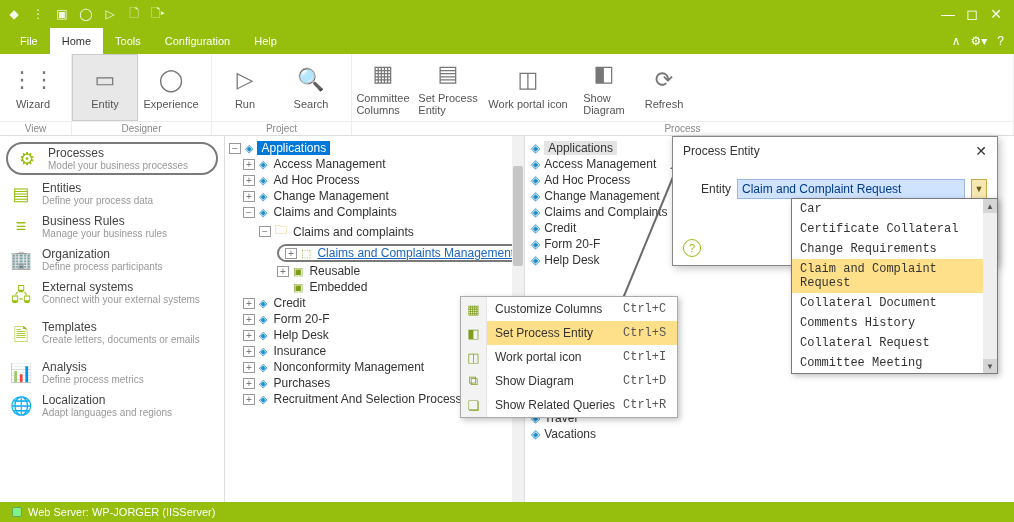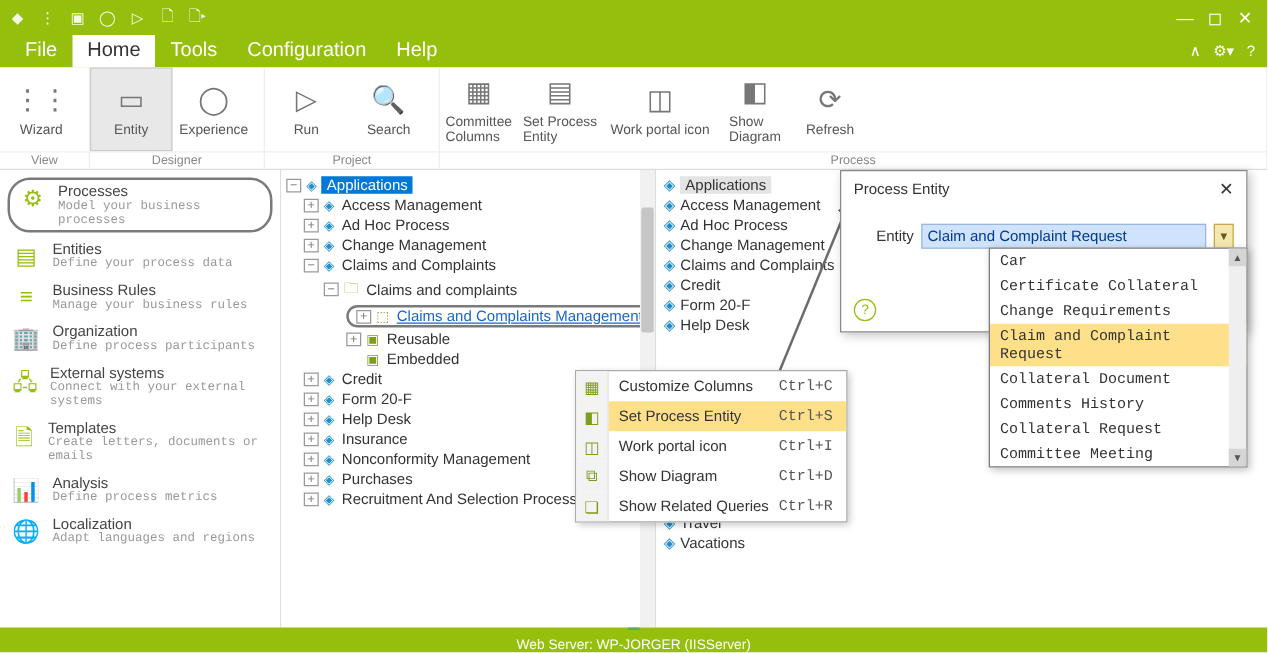--- a/index.html
+++ b/index.html
@@ -3,37 +3,37 @@
 <meta charset="utf-8">
 <style>
   * { box-sizing: border-box; margin: 0; padding: 0; font-family: "Segoe UI", Tahoma, sans-serif; }
   body { width: 1014px; height: 522px; background: #fff; font-size: 12px; color: #333; overflow: hidden; position: relative; }
   .titlebar { height: 28px; background: #96bf0d; display: flex; align-items: center; padding: 0 6px; color: #fff; }
   .titlebar .tb-icons { display: flex; gap: 8px; align-items: center; }
   .titlebar .tb-icons span { width: 16px; height: 16px; display: flex; align-items: center; justify-content: center; font-size: 12px; color:#fff; opacity:.9;}
   .titlebar .spacer { flex: 1; }
   .titlebar .win-btn { width: 24px; text-align: center; font-size: 14px; }
   .menubar { height: 26px; background: #96bf0d; display: flex; align-items: stretch; color: #fff; padding-left: 8px; }
-  .menubar .menu-item { padding: 0 12px; display: flex; align-items: center; font-size: 16px; }
+  .menubar .menu-item { padding: 0 12px; display: flex; align-items: center; font-size: 11px; }
   .menubar .menu-item.active { background: #fff; color: #333; }
   .menubar .right { margin-left: auto; display: flex; align-items: center; gap: 10px; padding-right: 10px; }
   .ribbon { height: 82px; background: #fff; border-bottom: 1px solid #ddd; display: flex; }
   .ribbon-group { display: flex; flex-direction: column; align-items: stretch; border-right: 1px solid #eee; }
   .ribbon-row { display: flex; flex:1; }
   .ribbon-btn { width: 66px; display: flex; flex-direction: column; align-items: center; justify-content: center; gap: 4px; font-size: 11px; color: #555; padding: 4px 2px; }
   .ribbon-btn.active { background: #e8e8e8; border: 1px solid #ccc; }
   .ribbon-icon { font-size: 22px; color: #777; height: 28px; display:flex; align-items:center; }
   .ribbon-label { font-size: 10px; text-align: center; color: #888; border-top: 1px solid #eee; padding: 1px 0; }
   .content { display: flex; height: calc(522px - 28px - 26px - 82px - 20px); }
   .sidebar { width: 225px; background: #fff; border-right: 1px solid #ddd; padding: 4px 0; overflow:hidden; }
   .side-item { display: flex; gap: 10px; padding: 4px 10px; align-items: flex-start; }
   .side-item.circled { border: 2px solid #7a7a7a; border-radius: 18px; margin: 2px 6px; padding: 2px 8px; }
   .side-icon { font-size: 18px; color: #96bf0d; width: 22px; text-align: center; margin-top:2px; }
   .side-text .t1 { font-size: 12px; color: #444; }
-  .side-text .t2 { font-size: 10px; color: #999; font-family: Liberation Mono, monospace; }
+  .side-text .t2 { font-size: 10px; color: #999; }
   .tree-pane { width: 300px; border-right: 1px solid #ddd; position: relative; background:#fff; display:flex; }
   .tree-scroll { flex:1; overflow:hidden; padding: 4px 0; }
   .tree-scrollbar { width: 12px; background: #f1f1f1; position: relative; }
   .tree-scrollbar .thumb { position:absolute; top:30px; height:100px; left:1px; right:1px; background:#c6c6c6; border-radius:2px;}
   .tree-node { display: flex; align-items: center; gap: 4px; padding: 1px 4px; font-size: 12px; color: #333; white-space: nowrap; }
   .tree-exp { width: 12px; text-align: center; color: #777; font-size:10px; border:1px solid #999; line-height:10px; height:11px;}
   .tree-exp.blank { border:none; }
   .tree-cube { color: #1f8ecb; font-size:11px; }
   .tree-node.root span.lbl { background: #0078d7; color: #fff; padding: 0 4px; }
   .tree-node .lbl { padding: 0 2px; }
@@ -59,21 +59,21 @@
   .popup-dd { width:16px; height:20px; background:#f4e7b0; border:1px solid #c6a94b; display:flex; align-items:center; justify-content:center; font-size:9px; color:#6b5a17;}
   .popup-help { position:absolute; left:10px; bottom:8px; width:18px; height:18px; border:1px solid #96bf0d; border-radius:50%; color:#96bf0d; font-size:11px; display:flex; align-items:center; justify-content:center;}
   .dropdown { position:absolute; left:791px; top:198px; width:207px; background:#fff; border:1px solid #7a7a7a; box-shadow:2px 2px 6px rgba(0,0,0,.25); z-index:7; font-size:12px;}
   .dd-row { padding:3px 8px; display:flex; align-items:center;font-family:Liberation Mono, monospace;}
   .dd-row.sel { background:#ffe08a; }
   .dd-scroll { position:absolute; right:0; top:0; bottom:0; width:14px; background:#efefef;}
   .dd-scroll .up,.dd-scroll .dn{height:14px; background:#d5d5d5; display:flex; align-items:center; justify-content:center; font-size:8px; color:#555;}
   .dd-scroll .dn{position:absolute; bottom:0; width:100%;}
   .dd-scroll .up{position:absolute; top:0; width:100%;}
   .arrow { position:absolute; z-index:4; pointer-events:none;}
-  .statusbar { position:absolute; bottom:0; left:0; right:0; height:20px; background:#96bf0d; color:#fff; font-size:11px; display:flex; align-items:center; padding:0 12px; gap:6px;flex-direction:column;}
+  .statusbar { position:absolute; bottom:0; left:0; right:0; height:20px; background:#96bf0d; color:#fff; font-size:11px; display:flex; align-items:center; padding:0 12px; gap:6px;}
   .statusbar .dot{width:10px; height:10px; background:#83f183; border-radius:2px; border:1px solid #5fa85f;}
   .folder-ico { color:#d9a93c; }
   .proc-ico { color:#7e9e1b; font-size:11px;}
 </style>
 </head>
 <body>
 
 <div class="titlebar">
   <div class="tb-icons">
     <span>◆</span>

